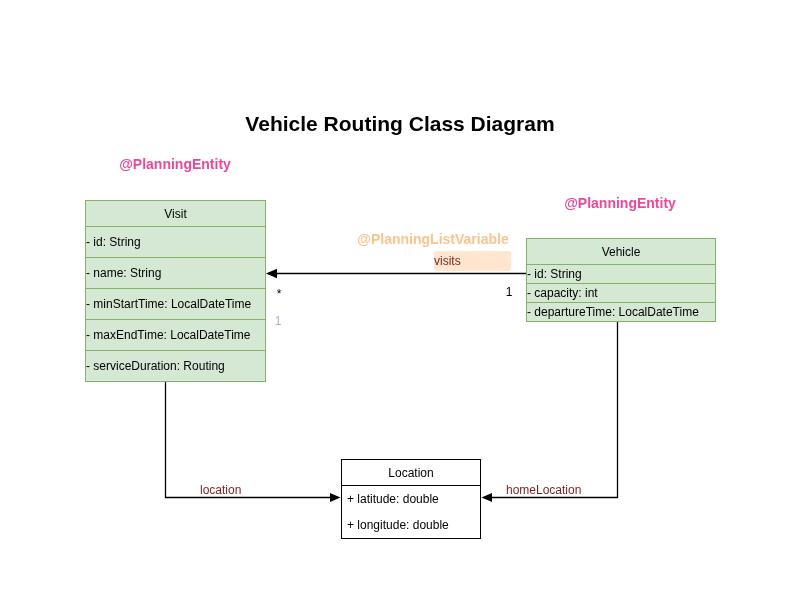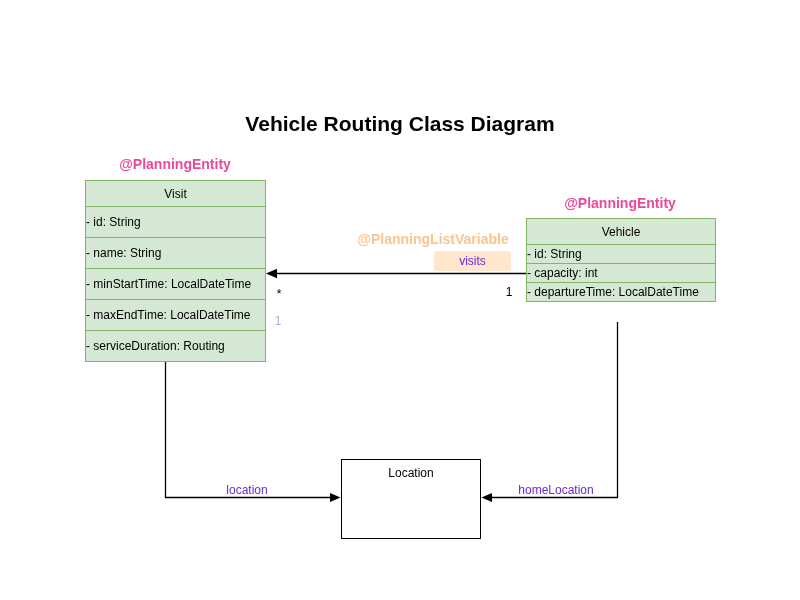--- a/index.html
+++ b/index.html
@@ -34,21 +34,21 @@
   .annotation.orange { color: #fbc48f; }
 
   .uml-class {
     position: absolute;
     box-sizing: border-box;
     display: flex;
     flex-direction: column;
     font-size: 12px;
     color: #000000;
   }
-  .uml-class.green { background: #d5e8d4; border: 1px solid #82b366; }
+  .uml-class.green { background: #d5e8d4; border: 1px solid #82b366; margin-top: 20px; }
   .uml-class.plain { background: #ffffff; border: 1px solid #000000; }
 
   .class-name {
     height: 25px;
     flex: none;
     display: flex;
     align-items: center;
     justify-content: center;
   }
   .attr {
@@ -73,22 +73,22 @@
 
   .edge-layer {
     position: absolute;
     left: 0; top: 0;
     width: 800px; height: 600px;
     pointer-events: none;
   }
   .edge-label {
     position: absolute;
     font-size: 12px;
-    color: #6d28d9;
-    text-align: center;
+    color: #7f1d1d;
+    text-align: left;
     white-space: nowrap;
   }
   .edge-label.badge {
     background: #ffe6cc;
     border-radius: 3px;
     width: 77px;
     height: 20px;
     line-height: 20px;
   }
   .multiplicity {
@@ -138,20 +138,24 @@
   <div class="annotation green" style="left:530px; top:195px;">@PlanningEntity</div>
   <div class="uml-class green" style="left:526px; top:218px; width:190px; height:84px;">
     <div class="class-name">Vehicle</div>
     <div class="attr">- id: String</div>
     <div class="attr">- capacity: int</div>
     <div class="attr">- departureTime: LocalDateTime</div>
   </div>
 
   <div class="uml-class plain" style="left:341px; top:459px; width:140px; height:80px;">
     <div class="class-name">Location</div>
+    <div class="attr-block">
+      <div class="attr-plain">+ latitude: double</div>
+      <div class="attr-plain">+ longitude: double</div>
+    </div>
   </div>
 
   <div class="annotation orange" style="left:343px; top:231px;">@PlanningListVariable</div>
   <div class="edge-label badge" style="left:434px; top:251px;">visits</div>
   <div class="multiplicity" style="left:271px; top:287px;">*</div>
   <div class="multiplicity" style="left:501px; top:285px;">1</div>
   <div class="multiplicity purple" style="left:270px; top:314px;">1</div>
 
   <div class="edge-label" style="left:200px; top:483px; width:94px;">location</div>
 

